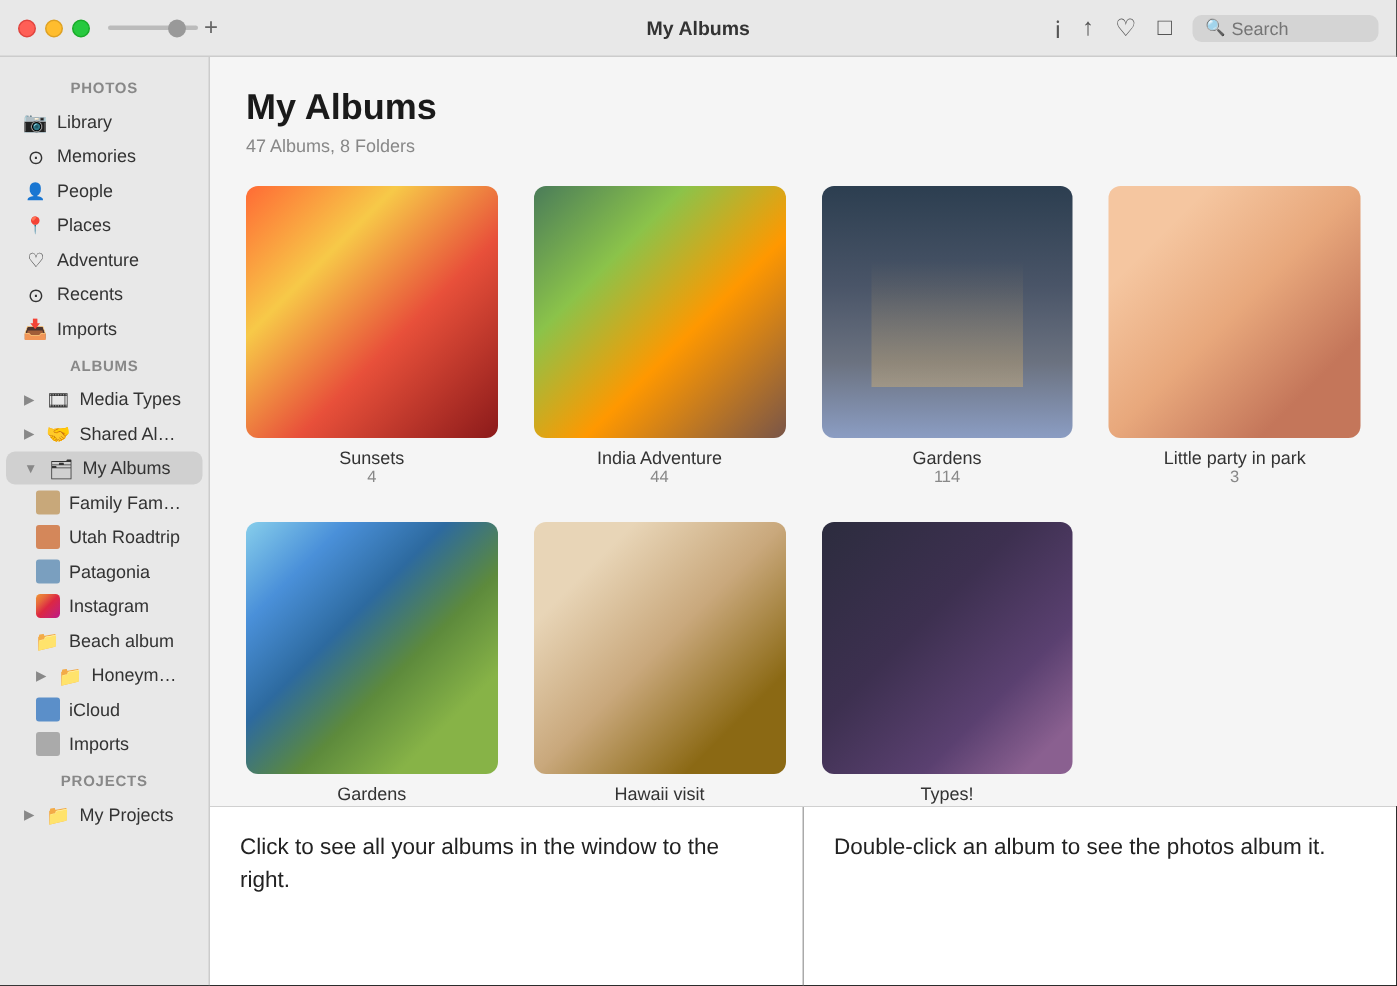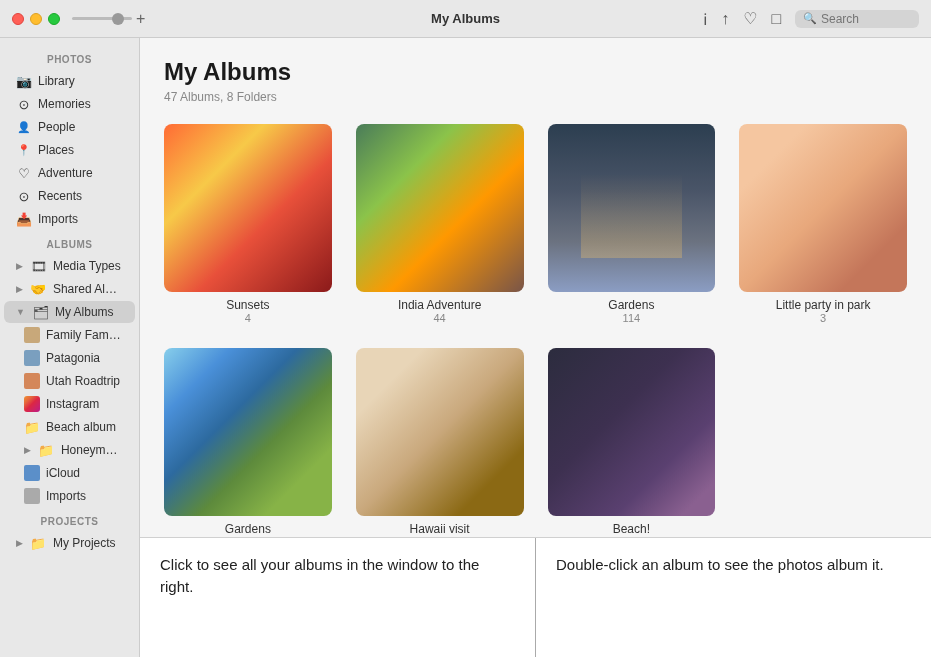--- a/index.html
+++ b/index.html
@@ -355,26 +355,26 @@
     <div class="sidebar-item active">
       <span class="sidebar-expander">▼</span>
       <span class="sidebar-icon">🗂</span>
       <span class="sidebar-item-label">My Albums</span>
     </div>
     <div class="sidebar-item indent1">
       <span class="sidebar-icon" style="width:16px;height:16px;background:#c8a87a;border-radius:2px;"></span>
       <span class="sidebar-item-label">Family Family...</span>
     </div>
     <div class="sidebar-item indent1">
+      <span class="sidebar-icon" style="width:16px;height:16px;background:#d4875a;border-radius:2px;"></span>
+      <span class="sidebar-item-label">Utah Roadtrip</span>
+    </div>
+    <div class="sidebar-item indent1">
       <span class="sidebar-icon" style="width:16px;height:16px;background:#7a9fbf;border-radius:2px;"></span>
       <span class="sidebar-item-label">Patagonia</span>
-    </div>
-    <div class="sidebar-item indent1">
-      <span class="sidebar-icon" style="width:16px;height:16px;background:#d4875a;border-radius:2px;"></span>
-      <span class="sidebar-item-label">Utah Roadtrip</span>
     </div>
     <div class="sidebar-item indent1">
       <span class="sidebar-icon" style="width:16px;height:16px;background:linear-gradient(135deg,#f09433,#e6683c,#dc2743,#cc2366,#bc1888);border-radius:3px;"></span>
       <span class="sidebar-item-label">Instagram</span>
     </div>
     <div class="sidebar-item indent1">
       <span class="sidebar-icon">📁</span>
       <span class="sidebar-item-label">Beach album</span>
     </div>
     <div class="sidebar-item indent1">
@@ -432,21 +432,21 @@
           <span class="album-name">Gardens</span>
 
         </div>
         <div class="album-card">
           <div class="album-image album-image-hawaii"></div>
           <span class="album-name">Hawaii visit</span>
 
         </div>
         <div class="album-card">
           <div class="album-image album-image-goal"></div>
-          <span class="album-name">Beach!</span>
+          <span class="album-name">Types!</span>
 
         </div>
       </div>
     </div>
 
     <div class="bottom-tips">
       <div class="tip-section">
         <span>Click to see all your albums in the window to the right.</span>
       </div>
       <div class="tip-section">

